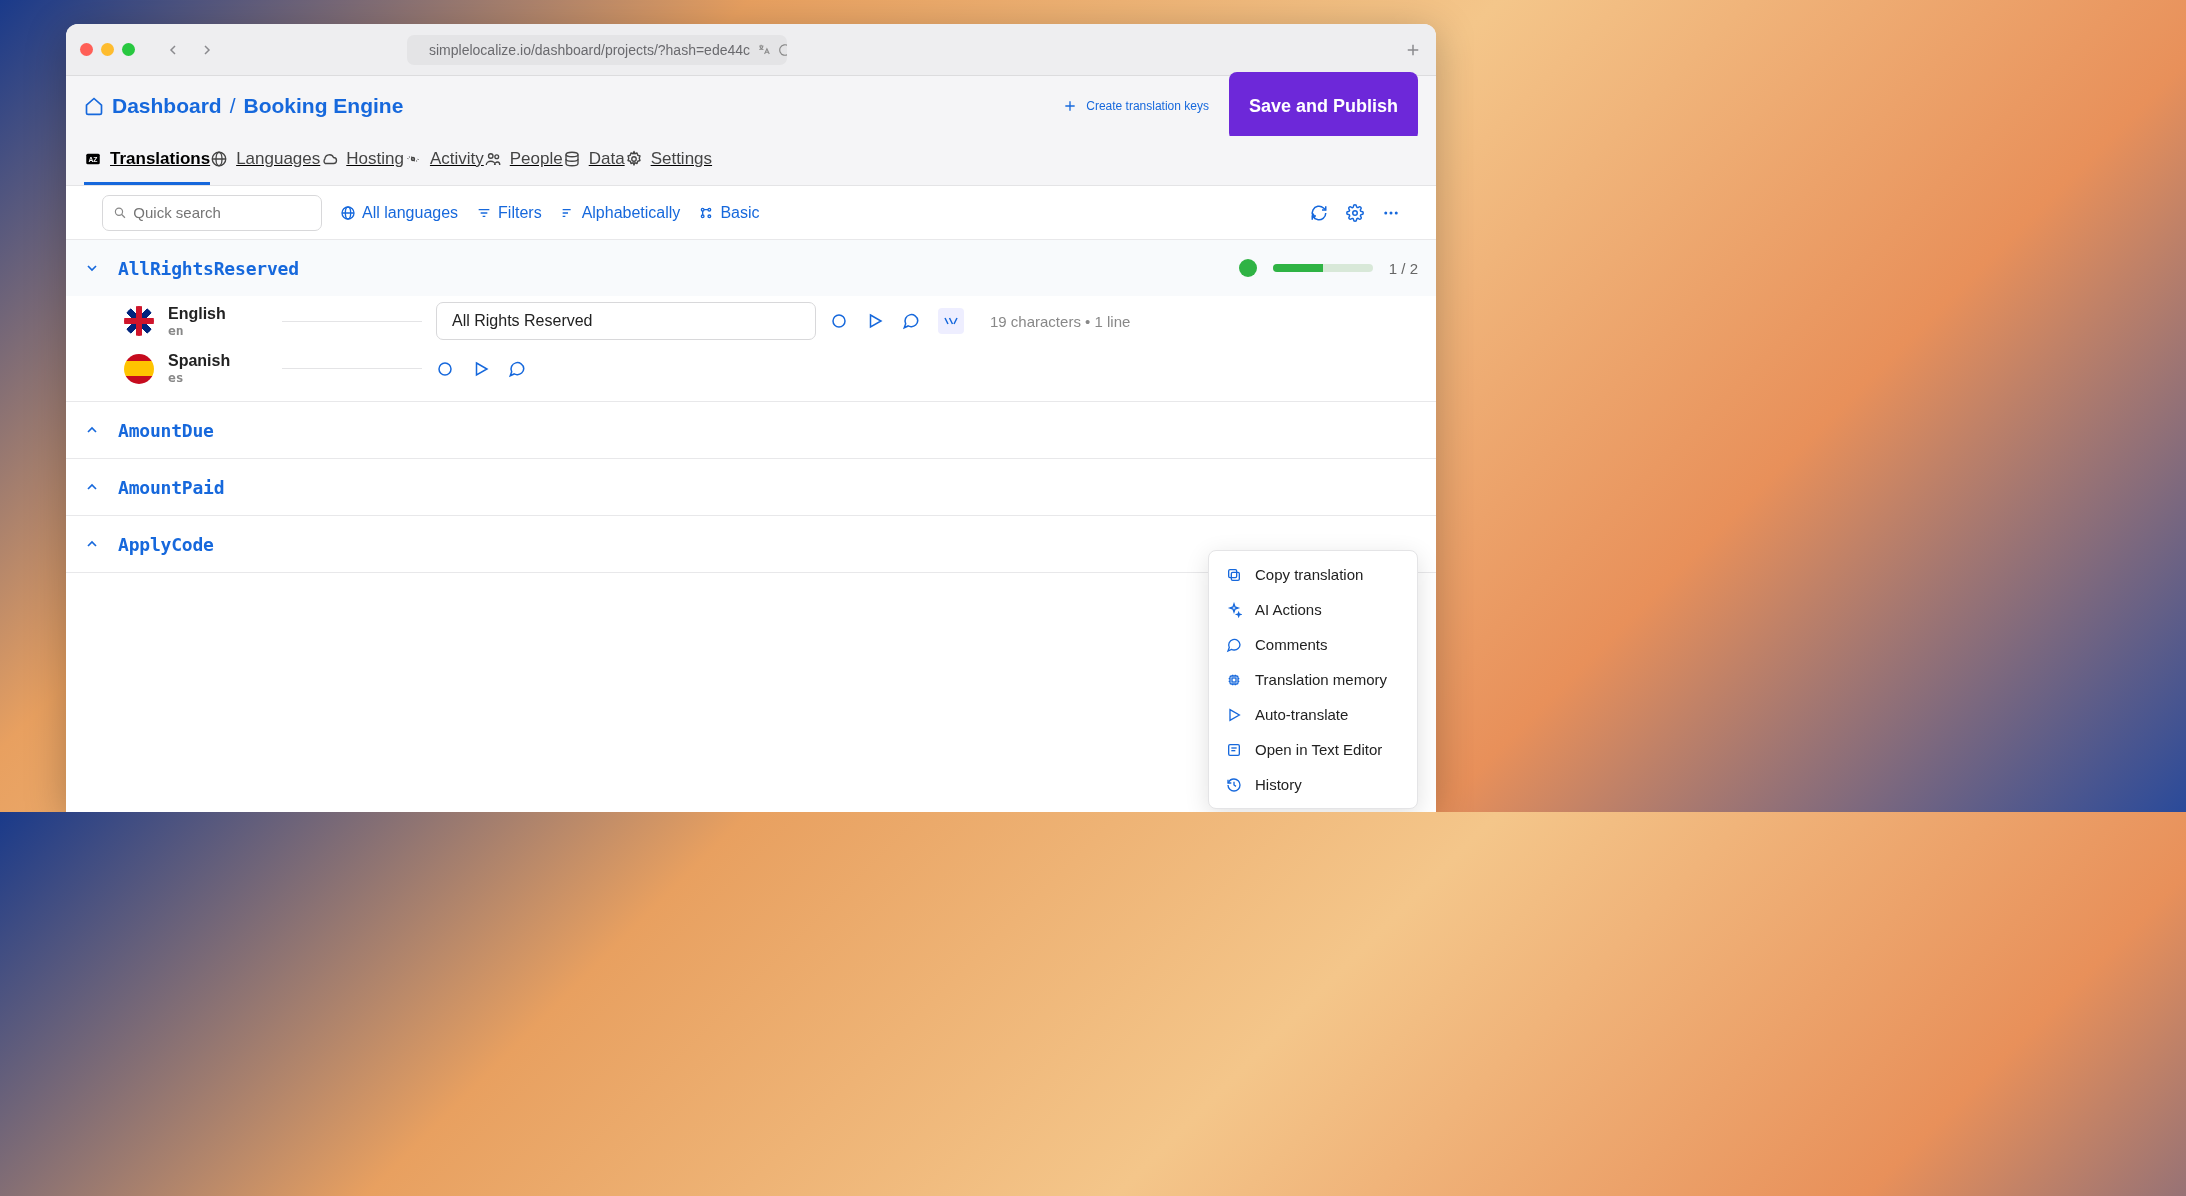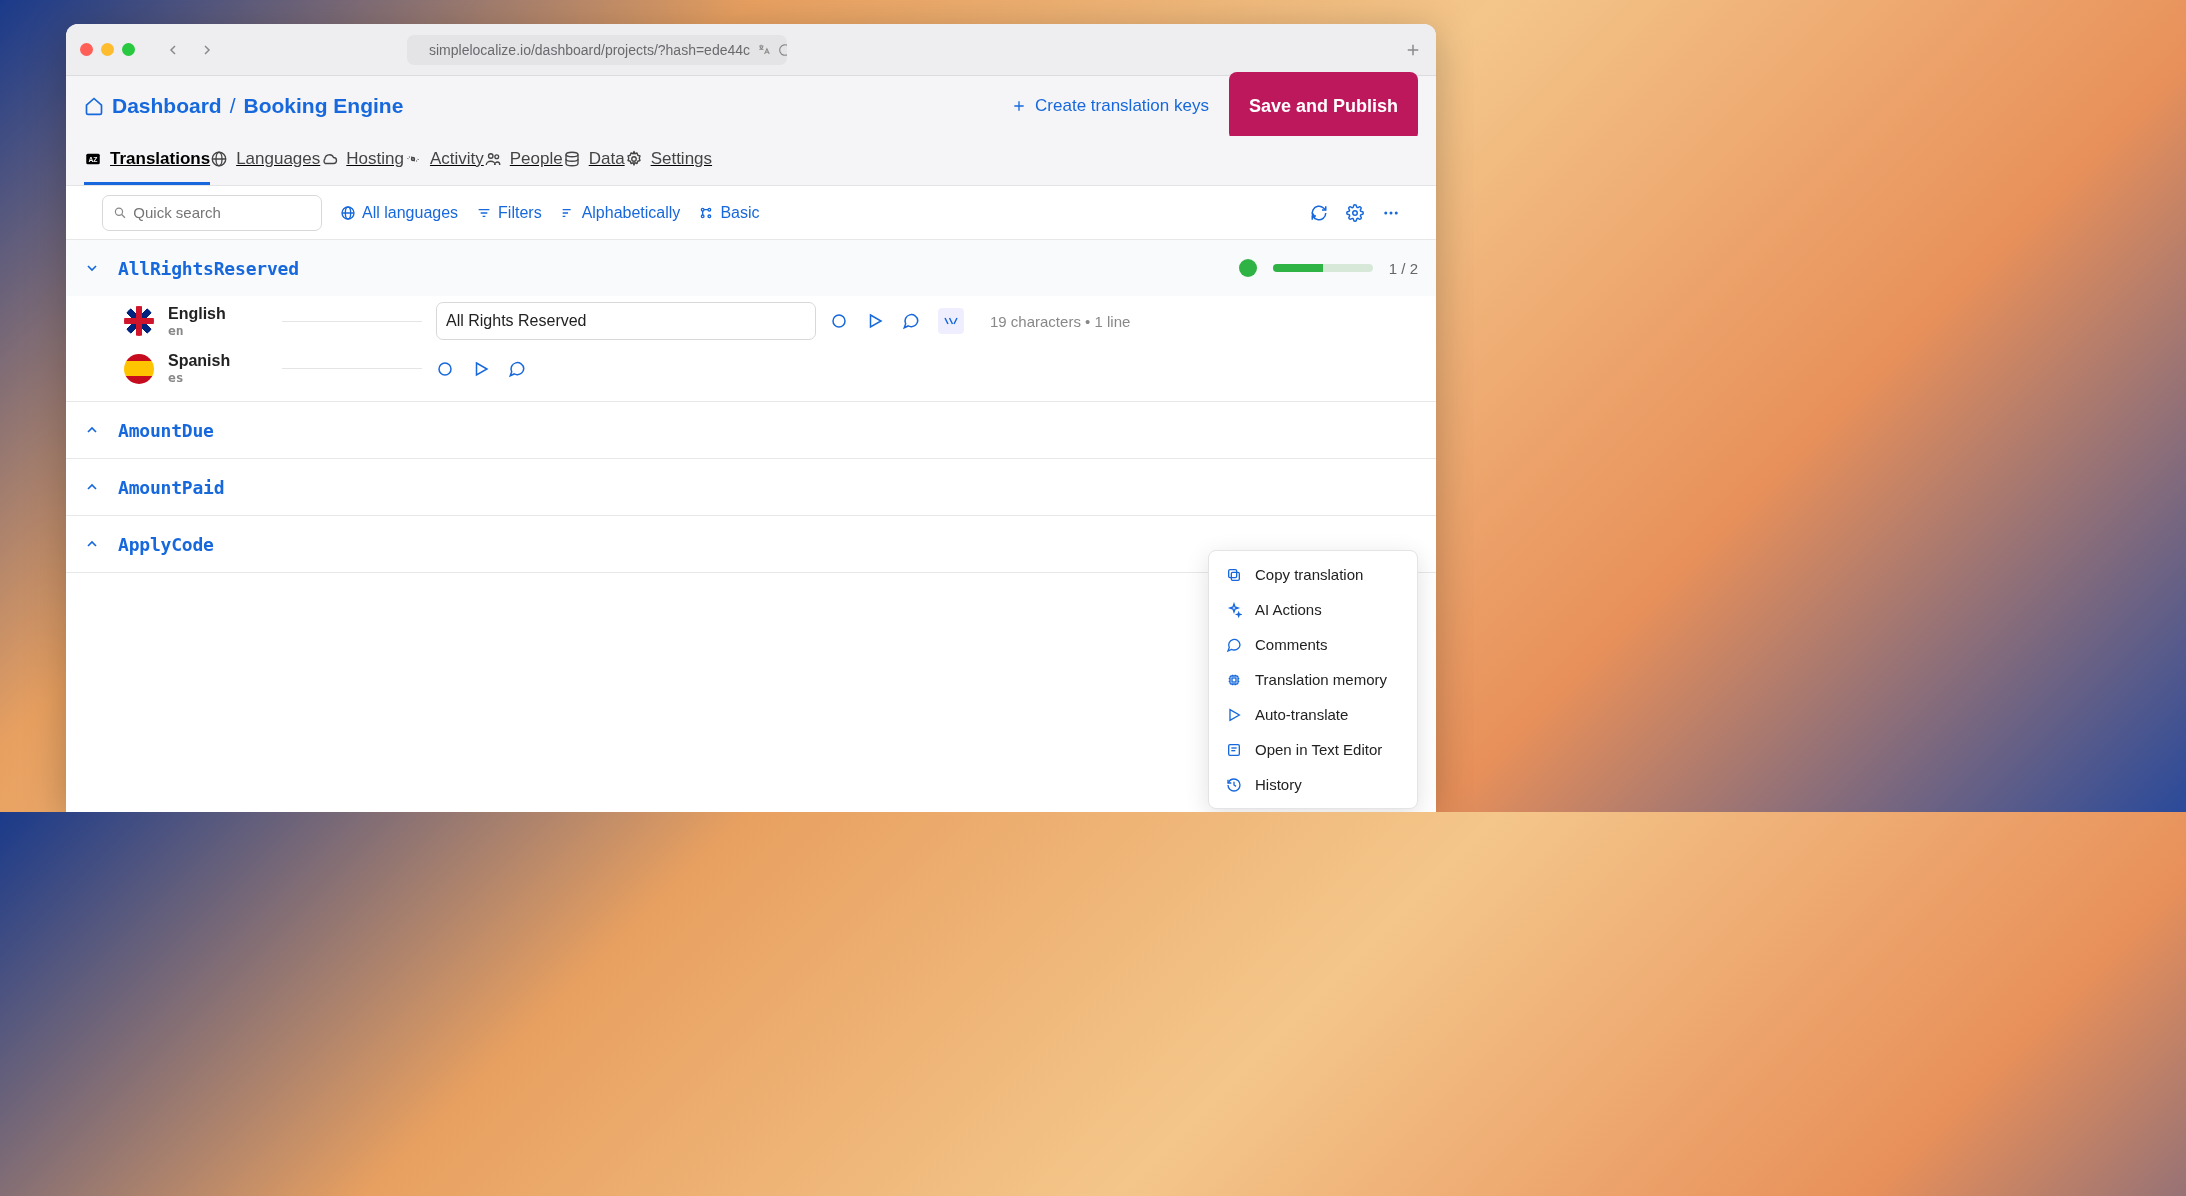--- a/index.html
+++ b/index.html
@@ -67,23 +67,23 @@
     align-items: center;
     padding: 0 18px;
     background: #f5f5f7;
   }
   .breadcrumb { display: flex; align-items: center; gap: 8px; font-size: 21px; font-weight: 600; }
   .breadcrumb .home-icon { color: #1668dc; }
   .breadcrumb .crumb-link { color: #1668dc; }
   .breadcrumb .sep { color: #1668dc; font-weight: 400; }
   .breadcrumb .crumb-current { color: #1668dc; font-weight: 700; }
   .header-spacer { flex: 1; }
-  .create-keys { color: #1668dc; font-size: 17px; font-weight: 500; display:flex; align-items:center; gap:8px; cursor:pointer; margin-right: 20px; }
+  .create-keys { color: #1668dc; font-size: 12px; font-weight: 500; display:flex; align-items:center; gap:8px; cursor:pointer; margin-right: 20px; }
   .publish-btn {
-    background: #be185d;
+    background: #6d28d9;
     color: #fff;
     font-size: 18px;
     font-weight: 600;
     padding: 24px 20px;
     border-radius: 8px;
     cursor: pointer;
   }
 
   .tabs-row {
     display: flex;
@@ -162,21 +162,21 @@
   .flag-es { background: linear-gradient(#c60b1e 0 25%, #ffc400 25% 75%, #c60b1e 75% 100%); }
   .lang-info { width: 100px; }
   .lang-name { font-size:16px; font-weight:600; color:#222; }
   .lang-code { font-size:13px; color:#888; font-family: ui-monospace, monospace; font-weight: bold; }
   .lang-divider { flex:0 0 140px; height:1px; background:#e4e4e6; }
   .trans-input {
     flex: 0 0 380px;
     height: 38px;
     border: 1px solid #d8d8da;
     border-radius: 7px;
-    padding: 0 9px;
+    padding: 0 15px;
     font-size: 16px;
     outline:none;
     color:#222;
   }
   .trans-input::placeholder { color:#999; }
   .row-icons { display:flex; gap:18px; align-items:center; }
   .row-icon { color:#1668dc; cursor:pointer; }
   .row-icon.active-bg { background:#eef; border-radius:4px; padding:4px; }
   .char-info { color:#888; font-size:15px; margin-left:12px; }
 

